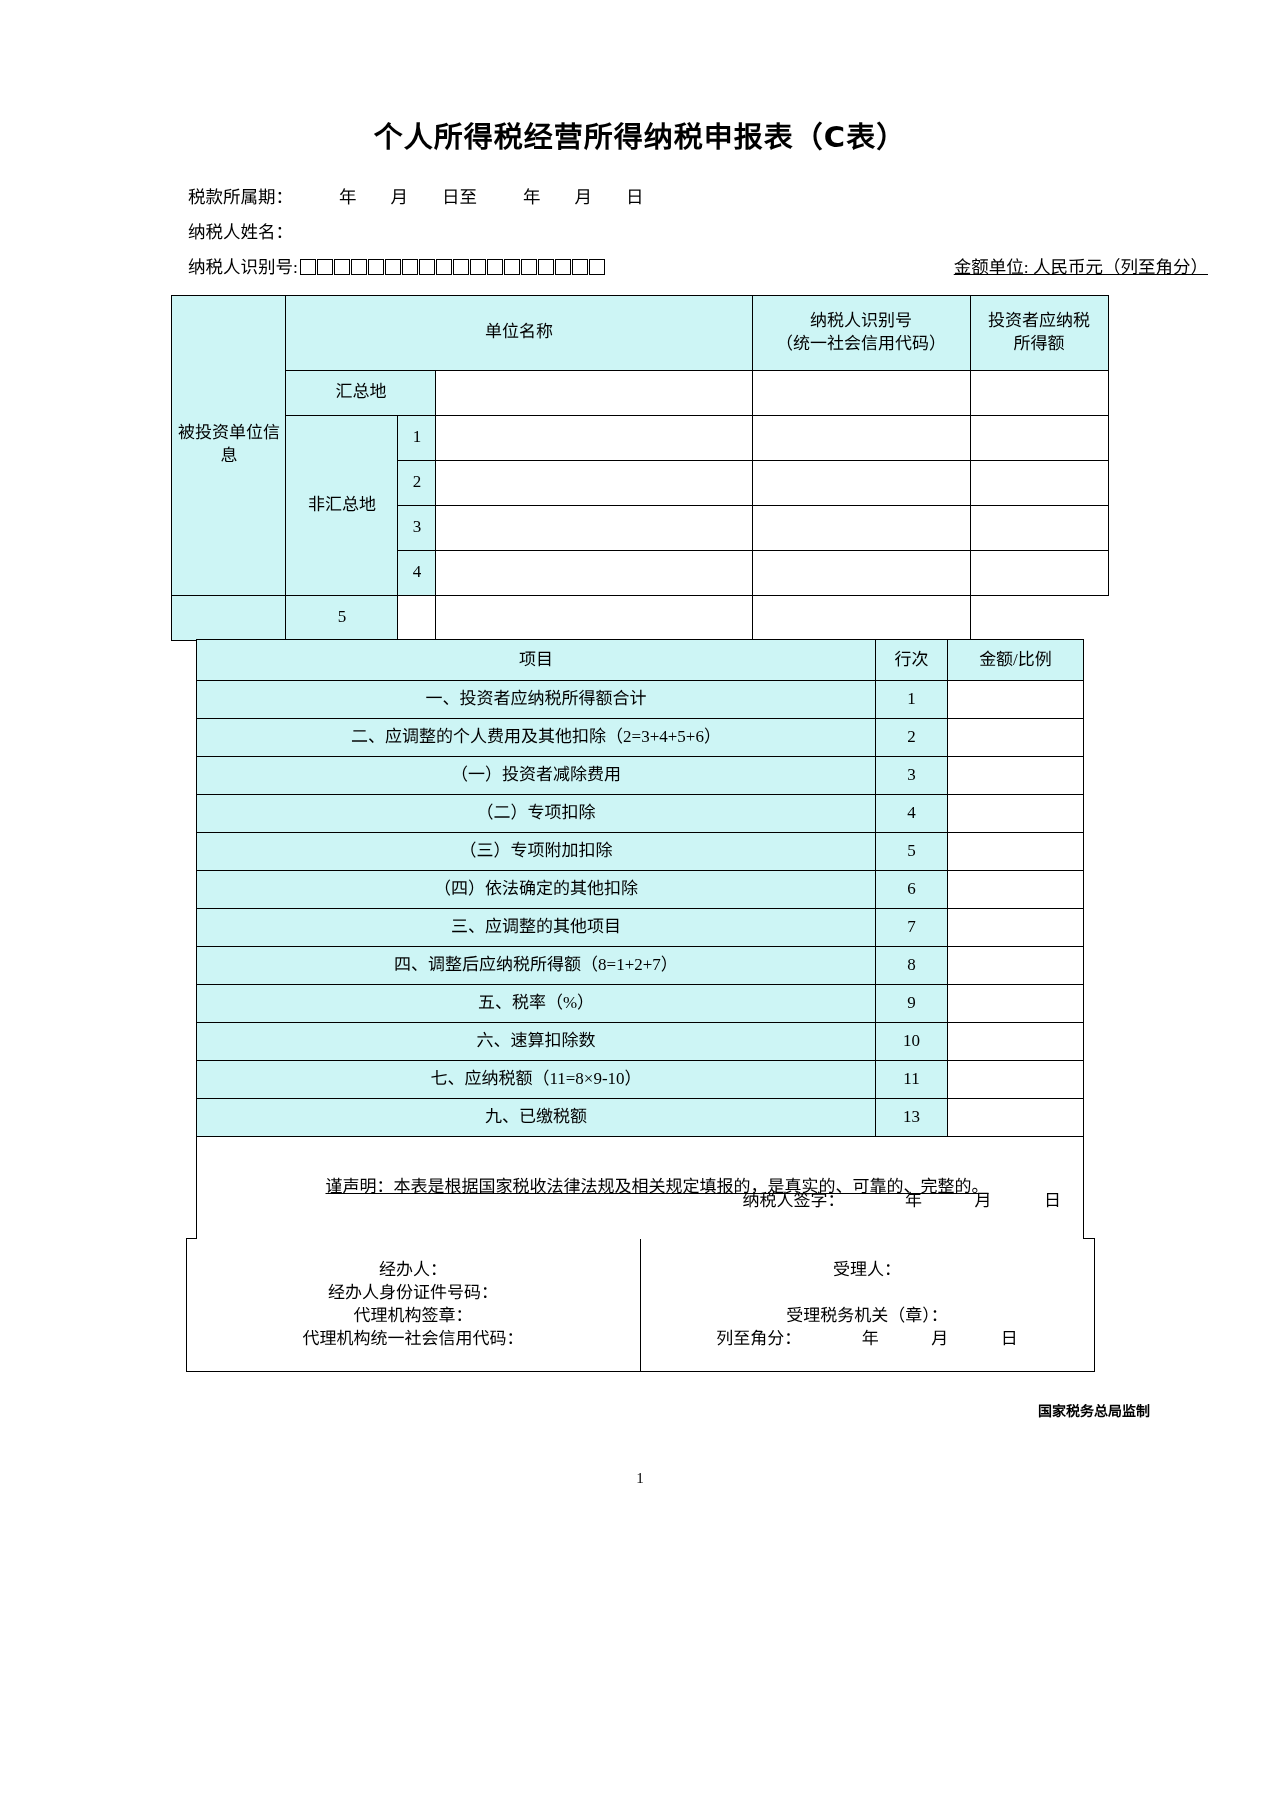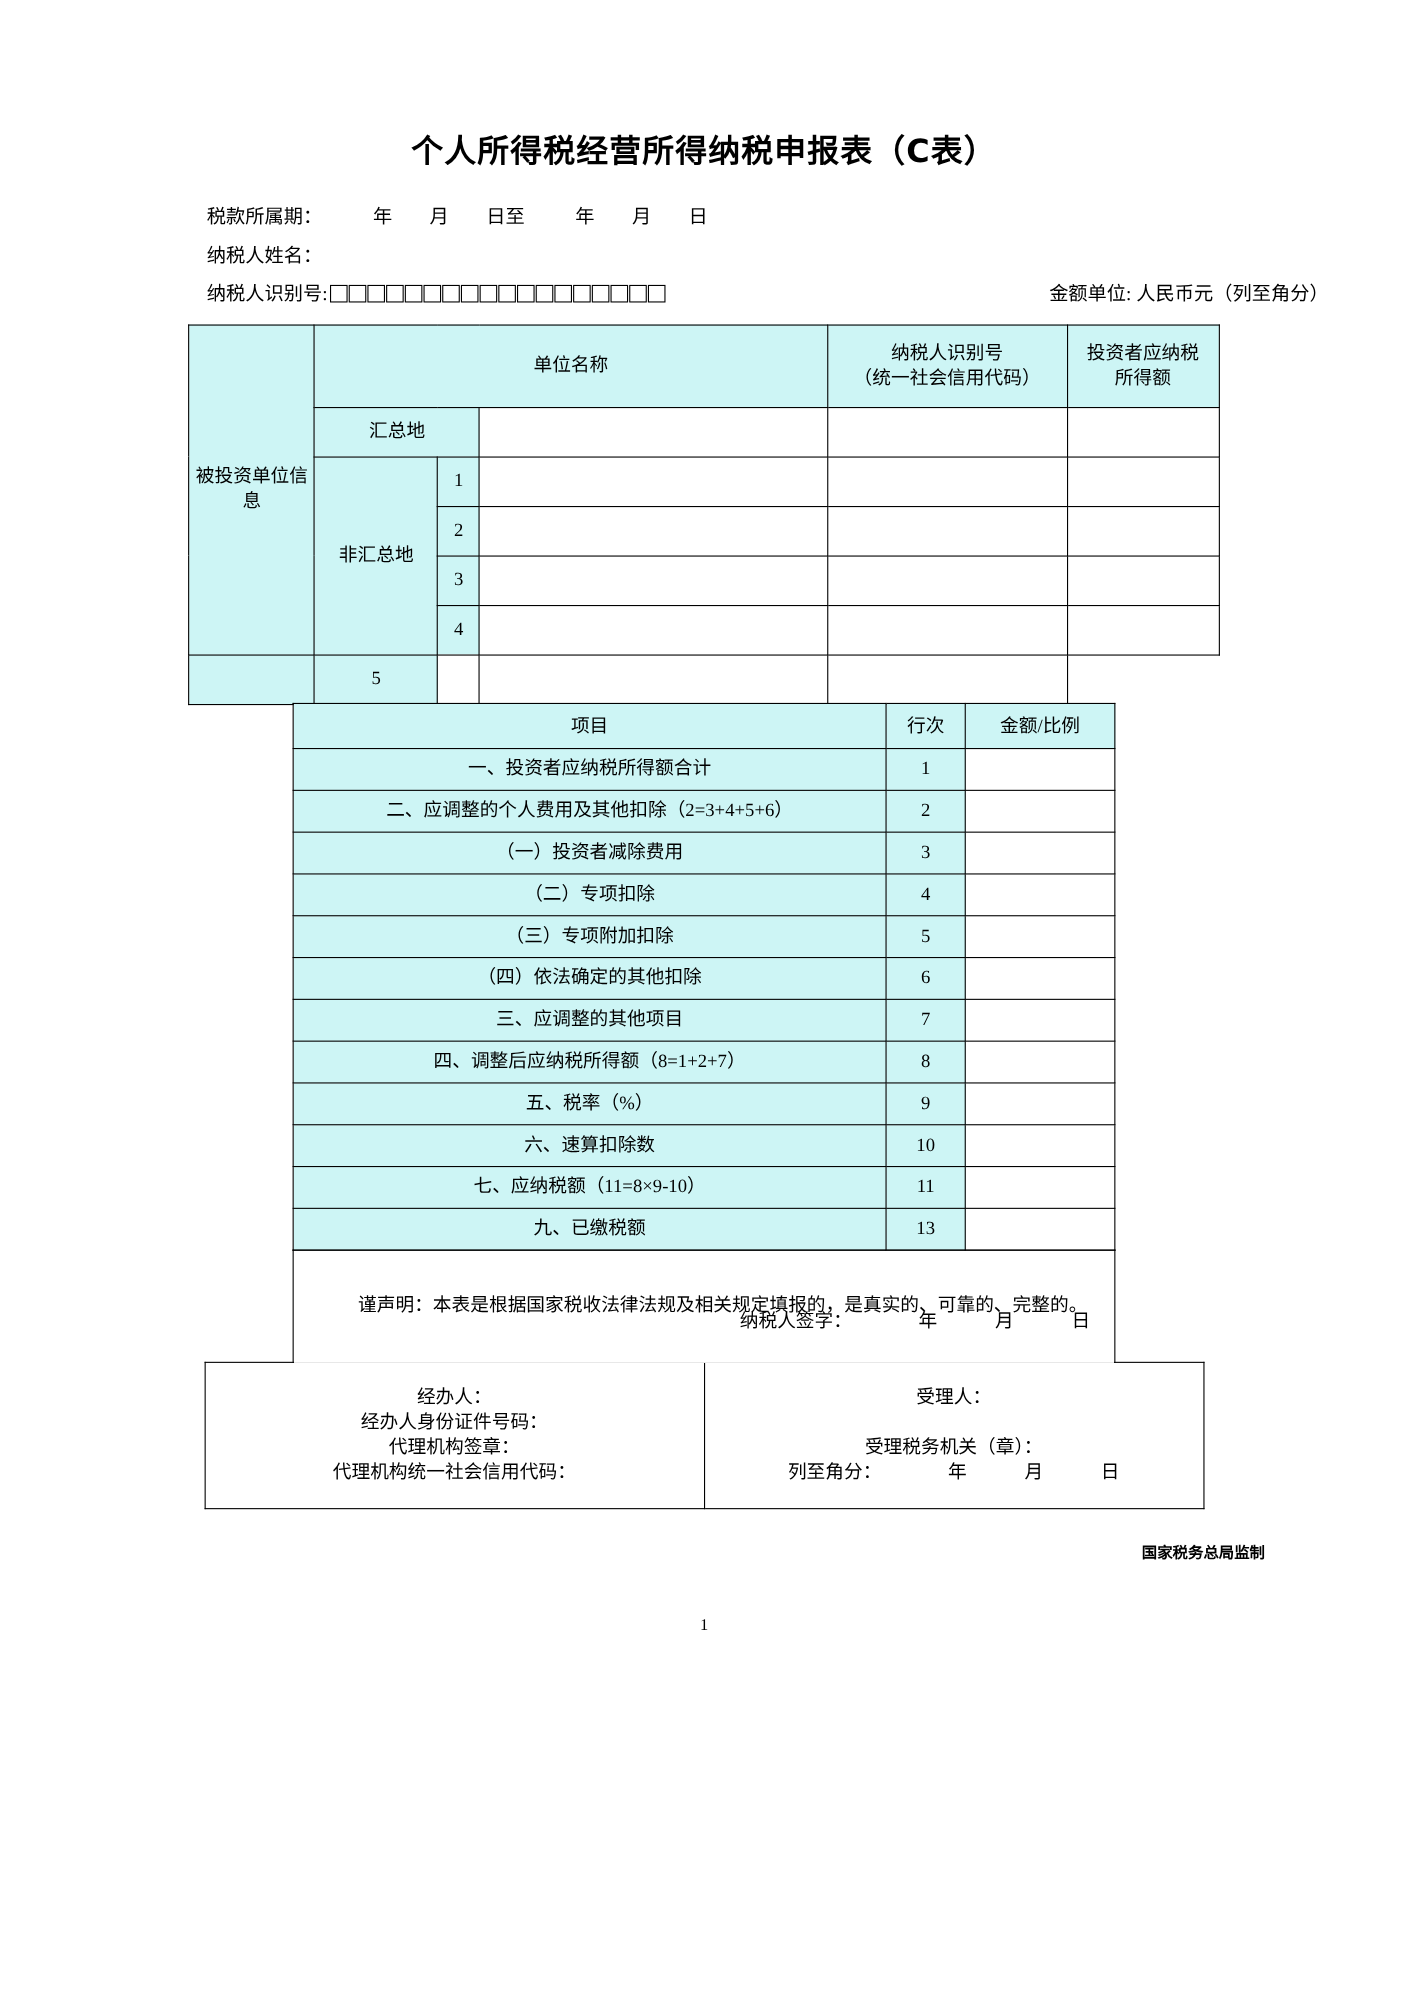--- a/index.html
+++ b/index.html
@@ -61,33 +61,34 @@
     width: 16px;
     height: 16px;
     border: 1px solid #000;
     box-sizing: border-box;
     display: inline-block;
     margin-right: 1px;
   }
   .meta-right {
     margin-left: auto;
     padding-right: 72px;
+    text-decoration: underline;
   }
   .meta-row-flex {
     display: flex;
     align-items: center;
     padding-right: 0;
   }
 
   
   table.grid {
     border-collapse: collapse;
     table-layout: fixed;
     margin: 0 auto;
-    width: 748px;
+    width: 888px;
   }
   table.grid td, table.grid th {
     border: 1.6px solid #000;
     font-weight: normal;
     font-size: 17px;
     padding: 3px 4px;
     vertical-align: middle;
     text-align: center;
     line-height: 1.35;
   }
@@ -110,20 +111,21 @@
   .item-amt { width: 136px; }
 
   
   .decl-cell {
     text-align: left;
     height: 96px;
     vertical-align: top;
     padding: 14px 18px 6px 18px;
     position: relative;
     font-size: 17px;
+    text-decoration: underline;
   }
   .decl-text { text-indent: 2em; }
   .sign-line {
     position: absolute;
     right: 22px;
     bottom: 26px;
     white-space: nowrap;
   }
 
   

